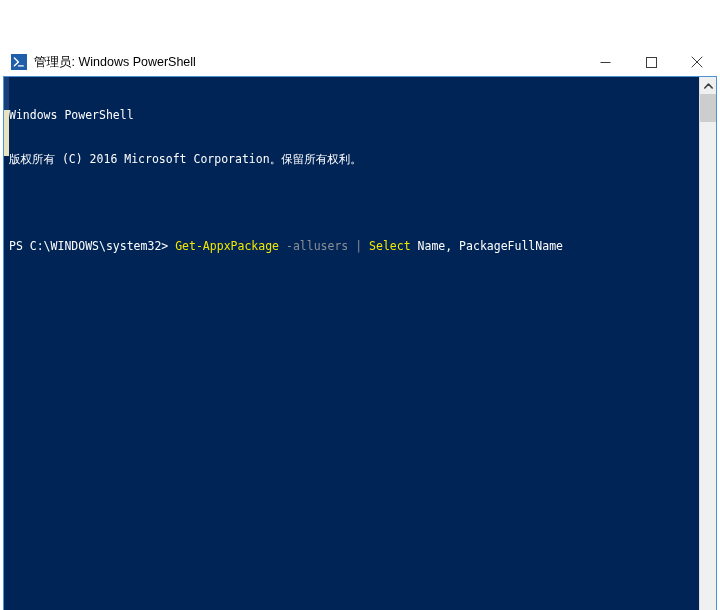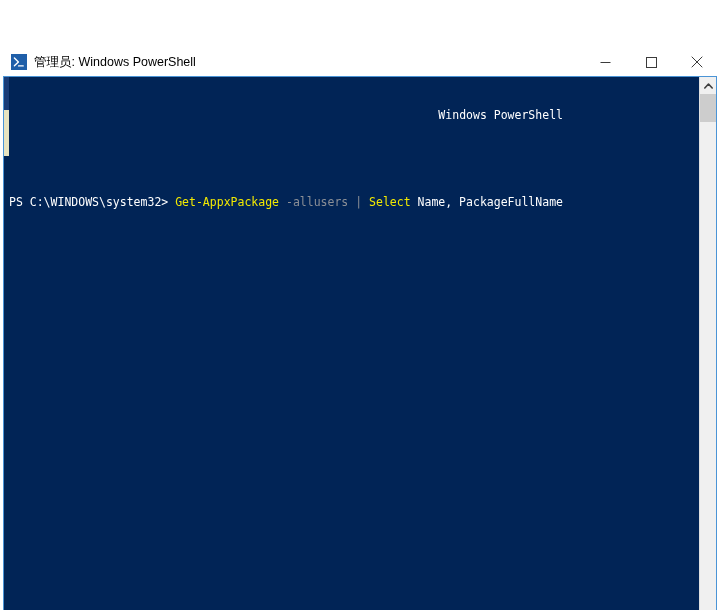--- a/index.html
+++ b/index.html
@@ -134,21 +134,21 @@
     font-family: "DejaVu Sans Mono", "Liberation Mono", monospace;
     font-size: 11.5px;
     line-height: 14.5px;
     color: #ffffff;
     white-space: pre;
     letter-spacing: 0px;
   }
   .line { display: block; height: 14.5px; }
   .blank { display: block; height: 14.5px; }
 
-  .c-white   { color: #ffffff; text-align: right; }
+  .c-white   { color: #ffffff; }
   .c-yellow  { color: #f2e900; }
   .c-gray    { color: #8b8f96; text-align: center; }
 
   
   .scrollbar {
     position: absolute;
     right: 0;
     top: 0;
     width: 17px;
     height: 100%;
@@ -222,20 +222,21 @@
   </div>
 
   <div class="console-frame">
     <div class="console-surface">
 
       <div class="left-strip-blue"></div>
       <div class="left-strip"></div>
 
       <div class="console-text">
         <span class="line c-white">Windows PowerShell</span>
+        <span class="line c-white">版权所有 (C) 2016 Microsoft Corporation。保留所有权利。</span>
         <span class="blank"></span>
         <span class="line"><span class="c-white">PS C:\WINDOWS\system32&gt; </span><span class="c-yellow">Get-AppxPackage</span><span class="c-white"> </span><span class="c-gray">-allusers</span><span class="c-white"> </span><span class="c-gray">|</span><span class="c-white"> </span><span class="c-yellow">Select</span><span class="c-white"> </span><span class="c-white">Name, PackageFullName</span></span>
       </div>
 
       <div class="scrollbar">
         <div class="sb-arrow up">
           <svg width="9" height="6" viewBox="0 0 9 6">
             <path d="M0.8 5 L4.5 1 L8.2 5" stroke="#3f3f3f" stroke-width="1.6" fill="none" stroke-linecap="round" stroke-linejoin="round"></path>
           </svg>
         </div>

